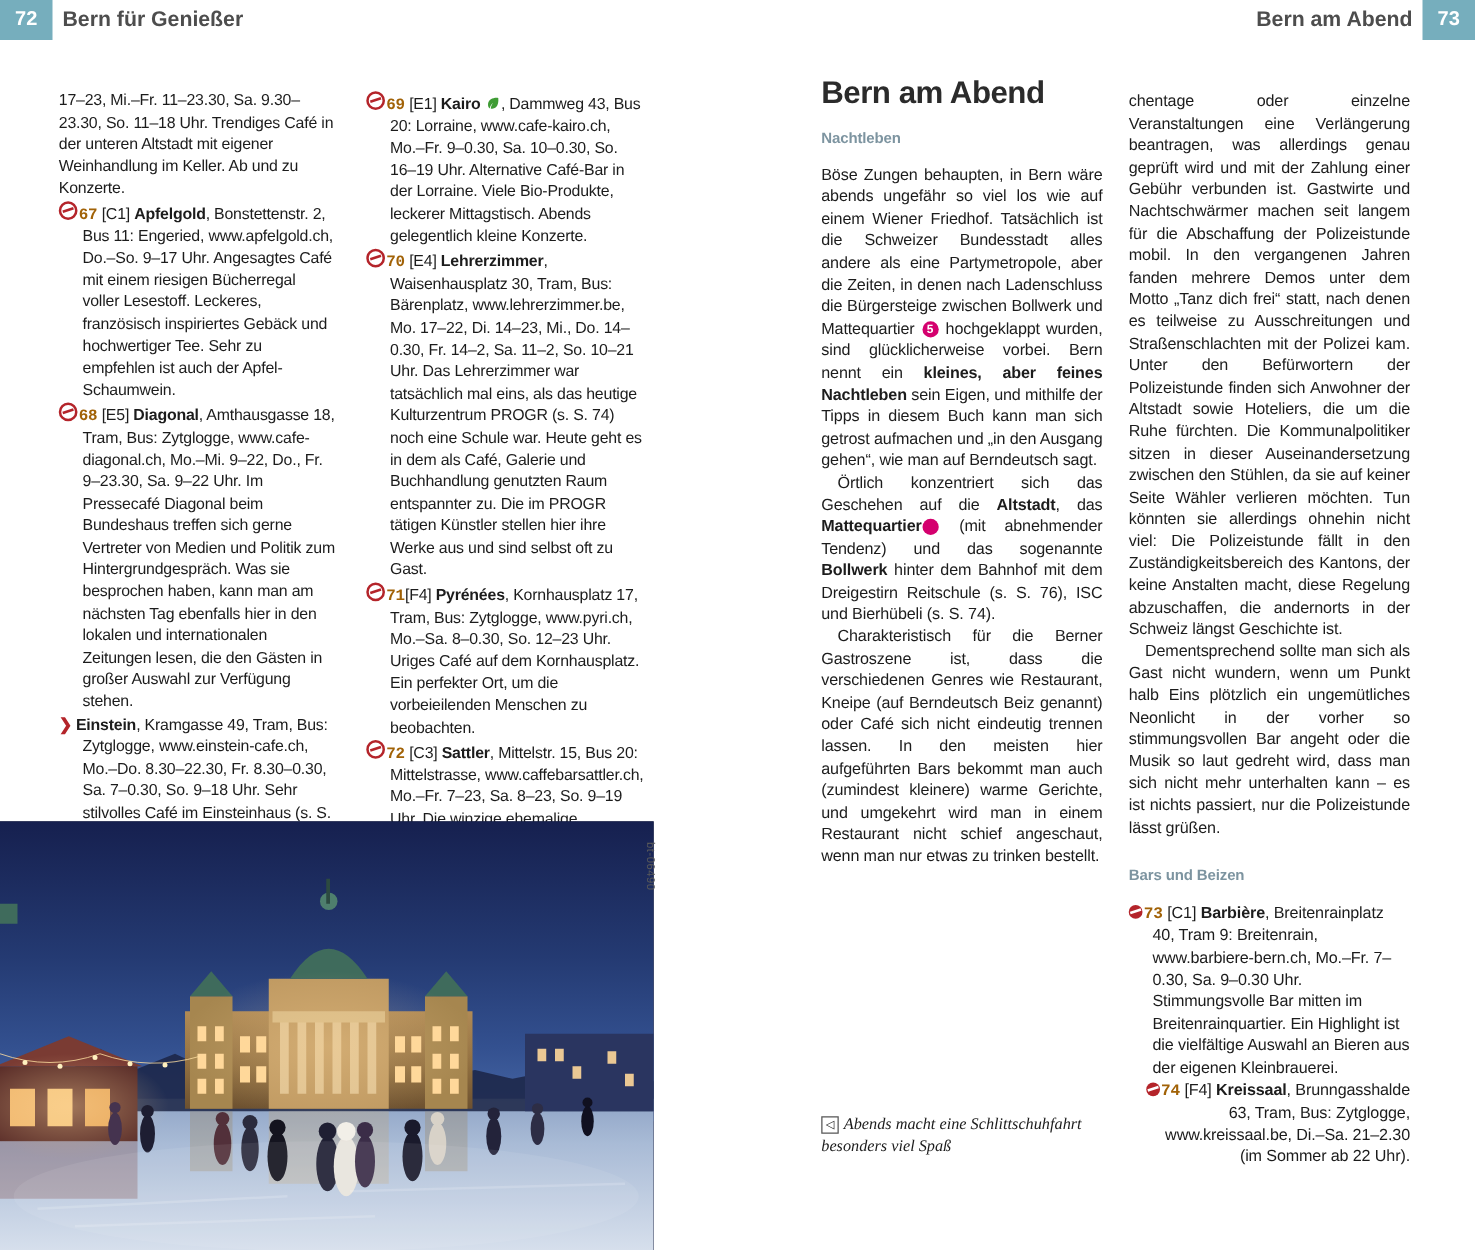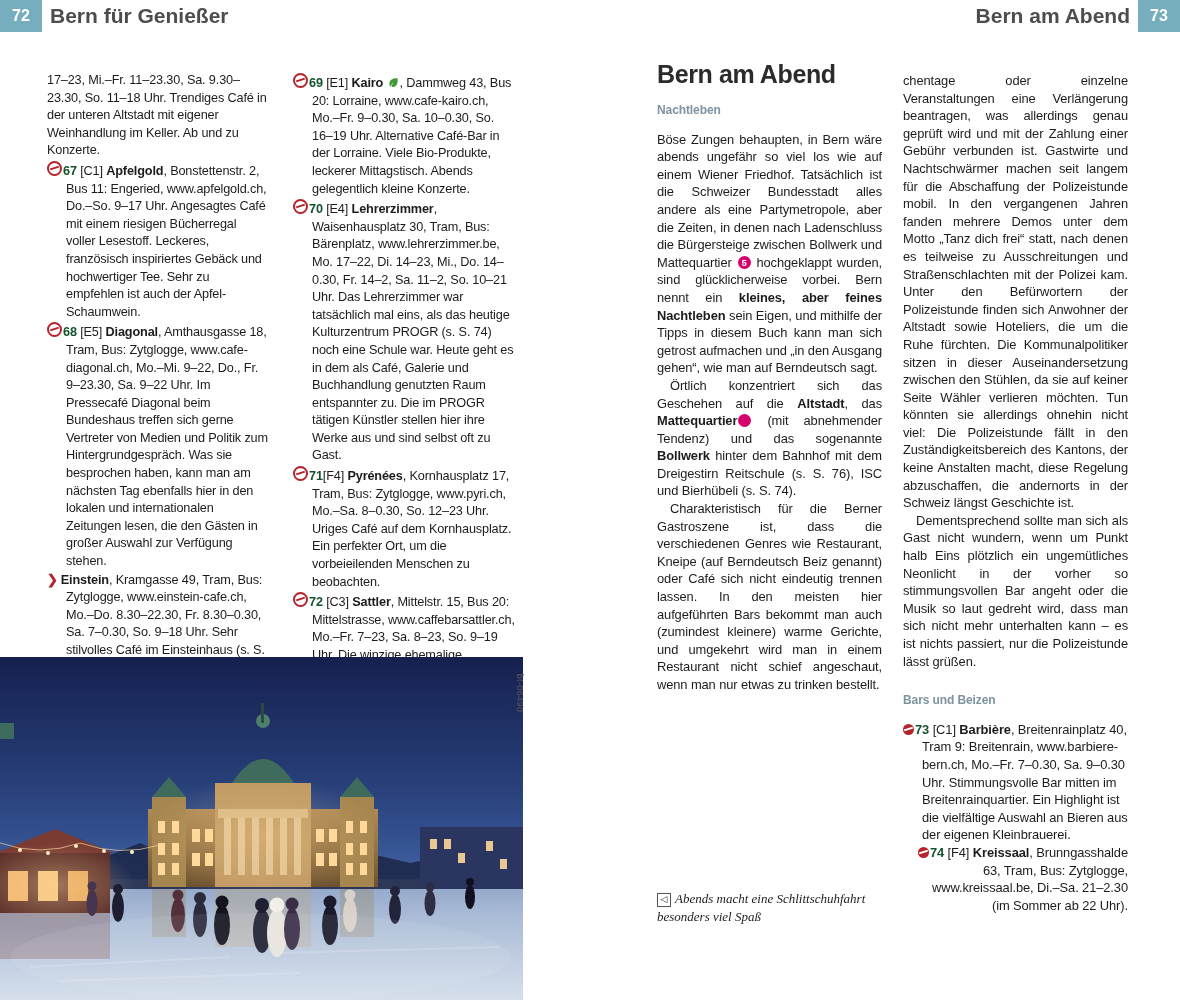--- a/index.html
+++ b/index.html
@@ -21,21 +21,21 @@
     position:absolute;top:0;width:42px;height:32px;
     background:#76aebd;color:#ffffff;
     font-size:16px;font-weight:bold;
     display:flex;align-items:center;justify-content:center;
     letter-spacing:0px;
   }
   .folio-left{left:0;}
   .folio-right{right:0;}
   .runhead{
     position:absolute;top:0;height:32px;display:flex;align-items:center;
-    font-size:21px;font-weight:bold;color:#4d4d4d;
+    font-size:17px;font-weight:bold;color:#4d4d4d;
   }
   .runhead-left{left:50px;}
   .runhead-right{right:50px;}
 
   
   .col{
     position:absolute;
     font-size:12.6px;
     line-height:17.55px;
     color:#1c1c1c;
@@ -86,21 +86,22 @@
   b,strong{font-weight:bold;}
 
   
   .entry{
     position:relative;
     padding-left:0;
     margin-top:0;
   }
   .num{
     font-weight:bold;
-    color:#14532d;
+    color:#a16207;
+    font-family:Liberation Mono, monospace;
   }
   .marker{
     display:inline-block;
     width:11px;height:11px;
     border-radius:50%;
     border:2px solid #b4242a;
     background:#ffffff;
     position:relative;
     top:1px;
     margin-right:1px;

